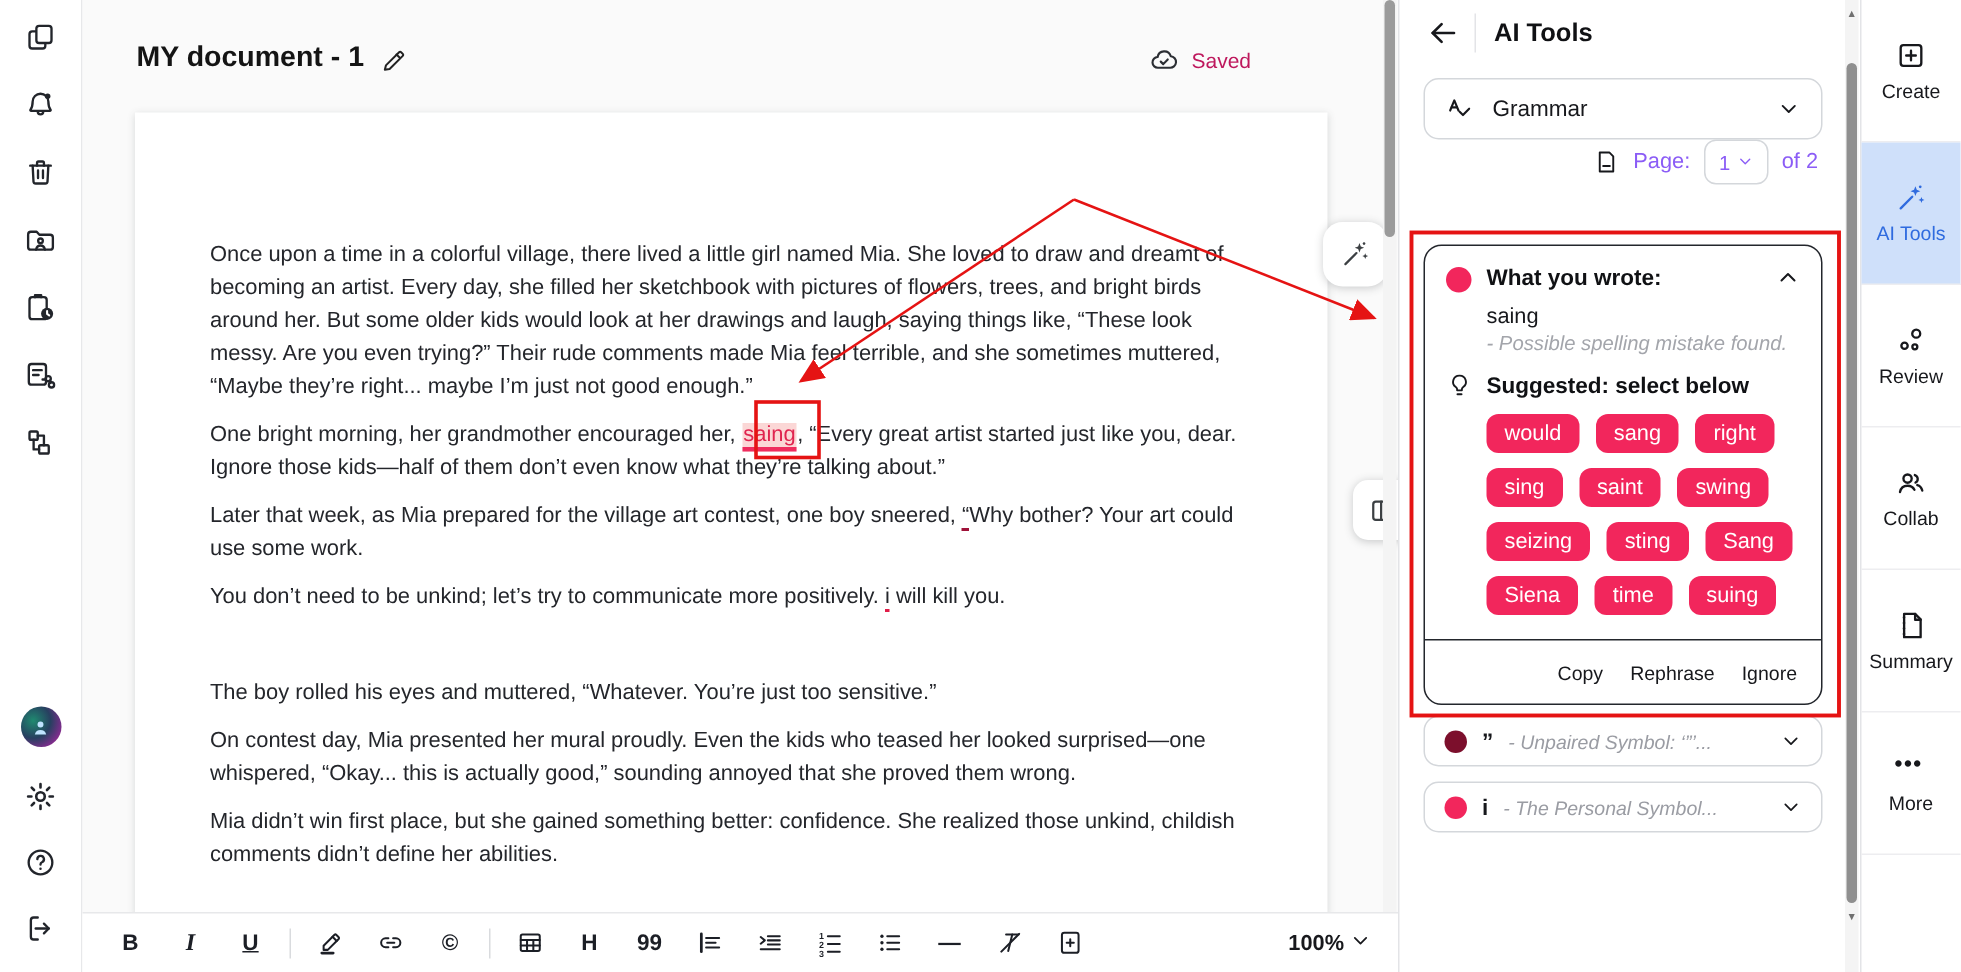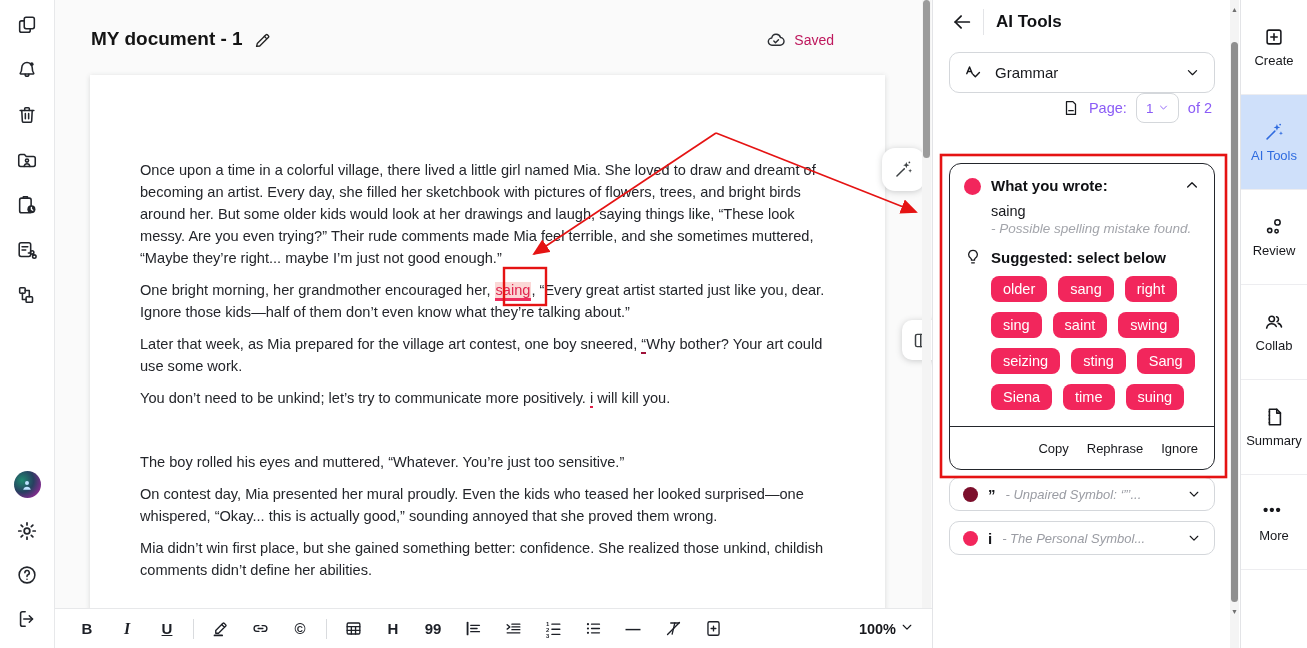--- a/index.html
+++ b/index.html
@@ -393,21 +393,21 @@
         <div class="wrote-word">saing</div>
         <div class="wrote-note">- Possible spelling mistake found.</div>
         <div class="sugg-row">
           <span class="bulb" id="ic-bulb"><svg viewBox="0 0 24 24" fill="none" stroke="currentColor" stroke-width="1.7" stroke-linecap="round" stroke-linejoin="round">
                 <path d="M12 3.2a5.6 5.6 0 0 0-3.3 10.2c.7.5 1.2 1.2 1.2 2v.9h4.2v-.9c0-.8.5-1.5 1.2-2A5.6 5.6 0 0 0 12 3.2z"></path>
                 <path d="M10.2 19.8h3.6"></path>
               </svg></span>
           <span class="sugg-label">Suggested: select below</span>
         </div>
         <div class="pills" id="pills">
-            <button class="pill">older</button>
+            <button class="pill">would</button>
             <button class="pill">sang</button>
             <button class="pill">right</button>
             <button class="pill">sing</button>
             <button class="pill">saint</button>
             <button class="pill">swing</button>
             <button class="pill">seizing</button>
             <button class="pill">sting</button>
             <button class="pill">Sang</button>
             <button class="pill">Siena</button>
             <button class="pill">time</button>

